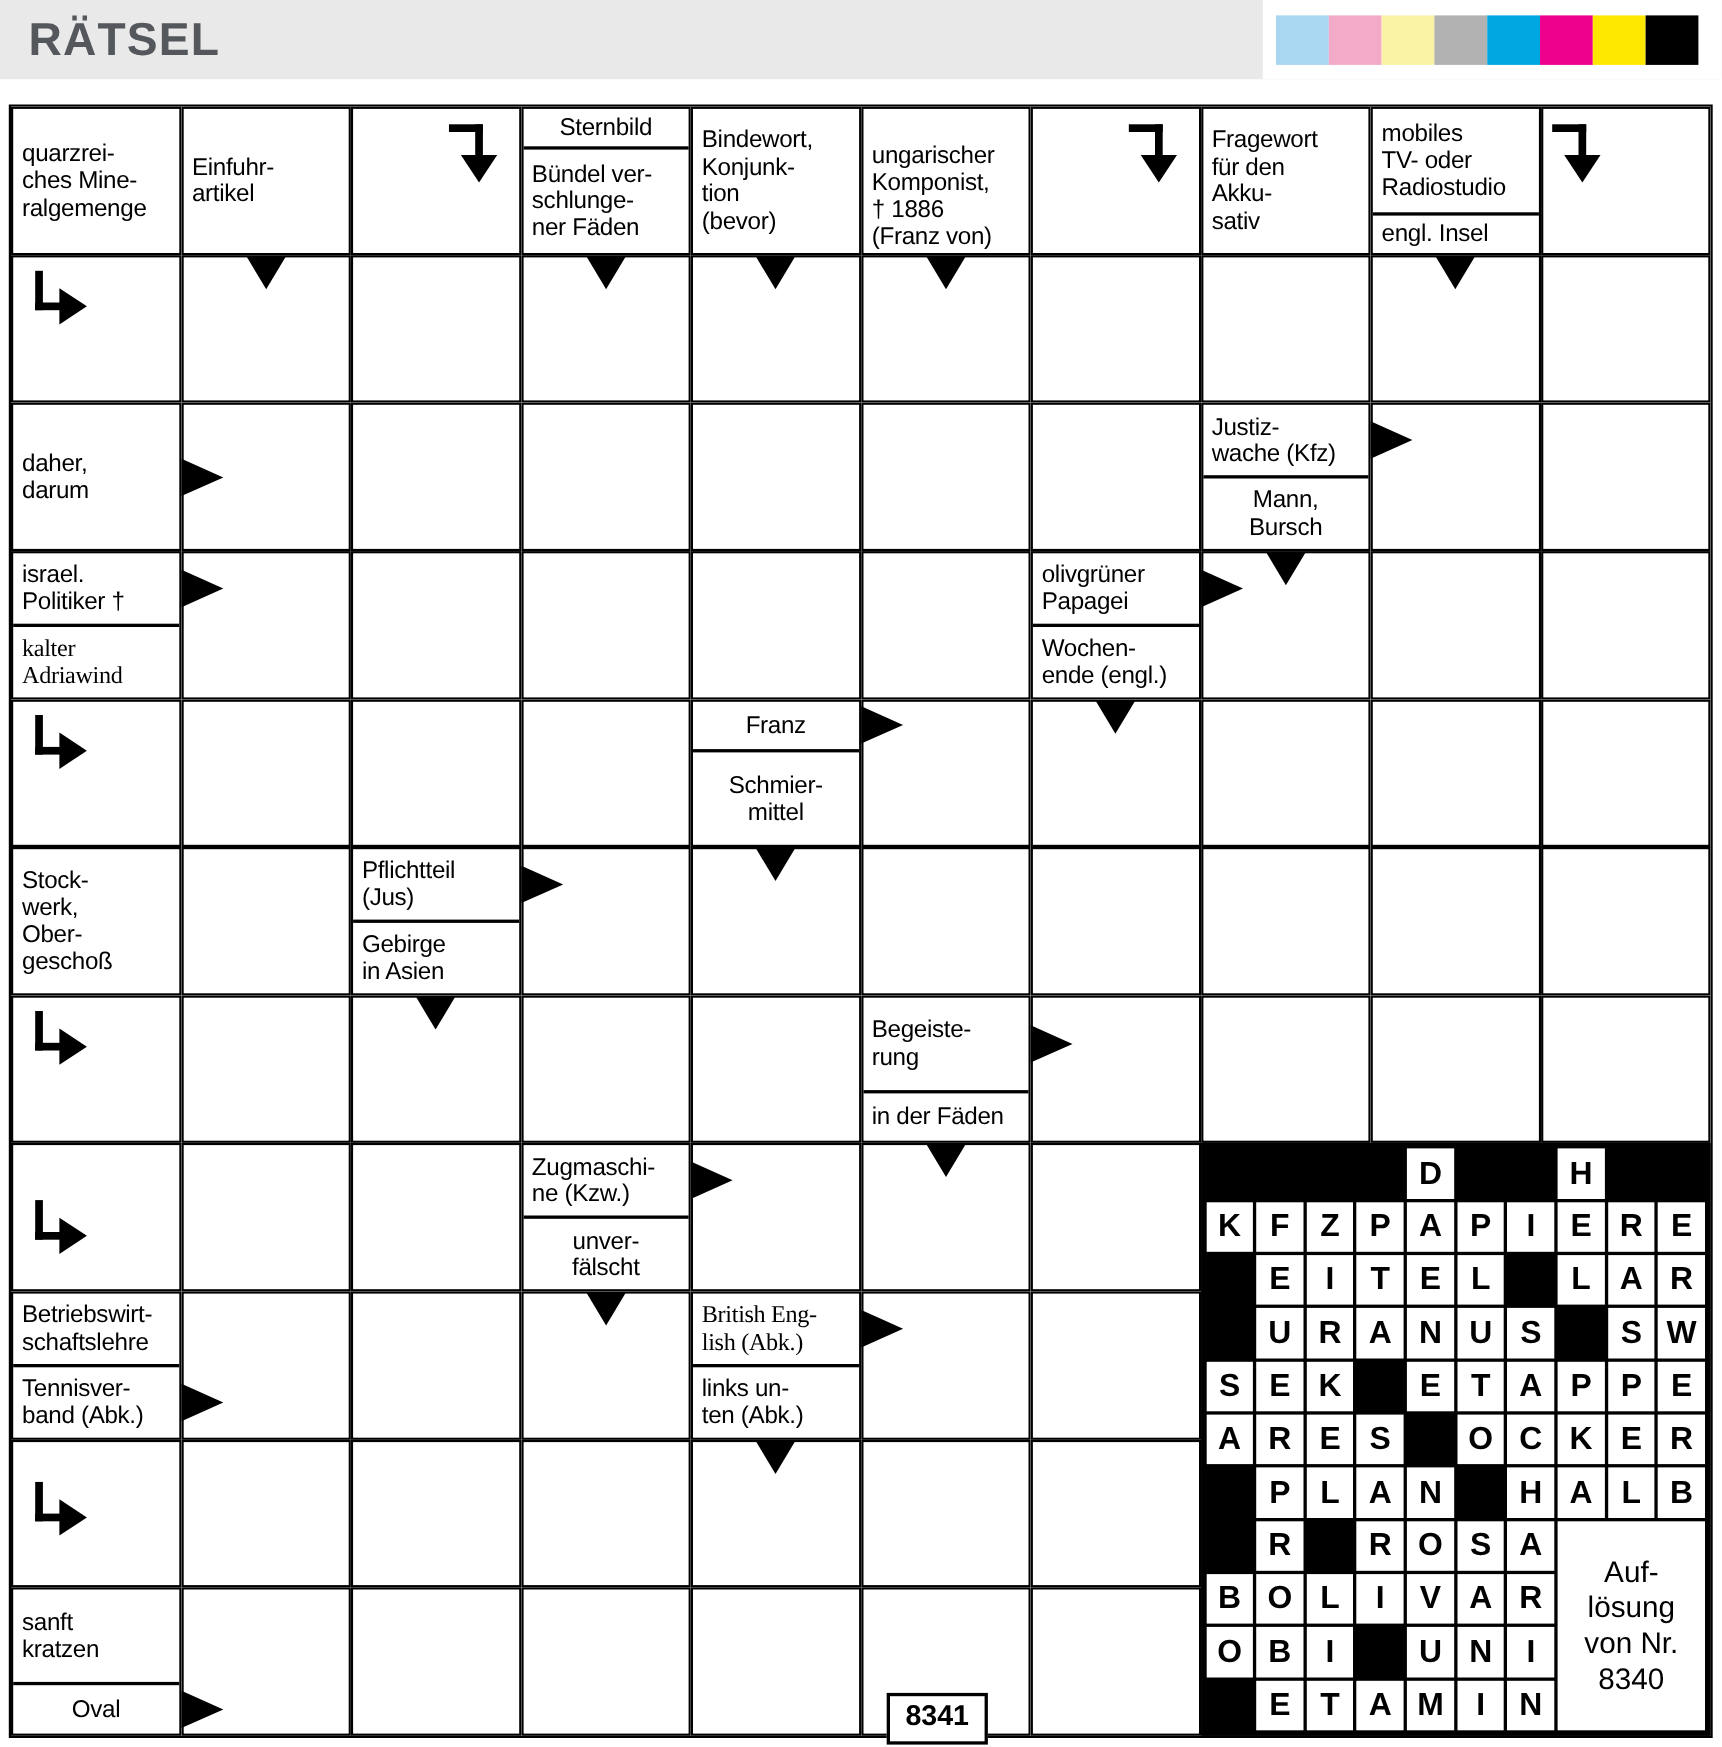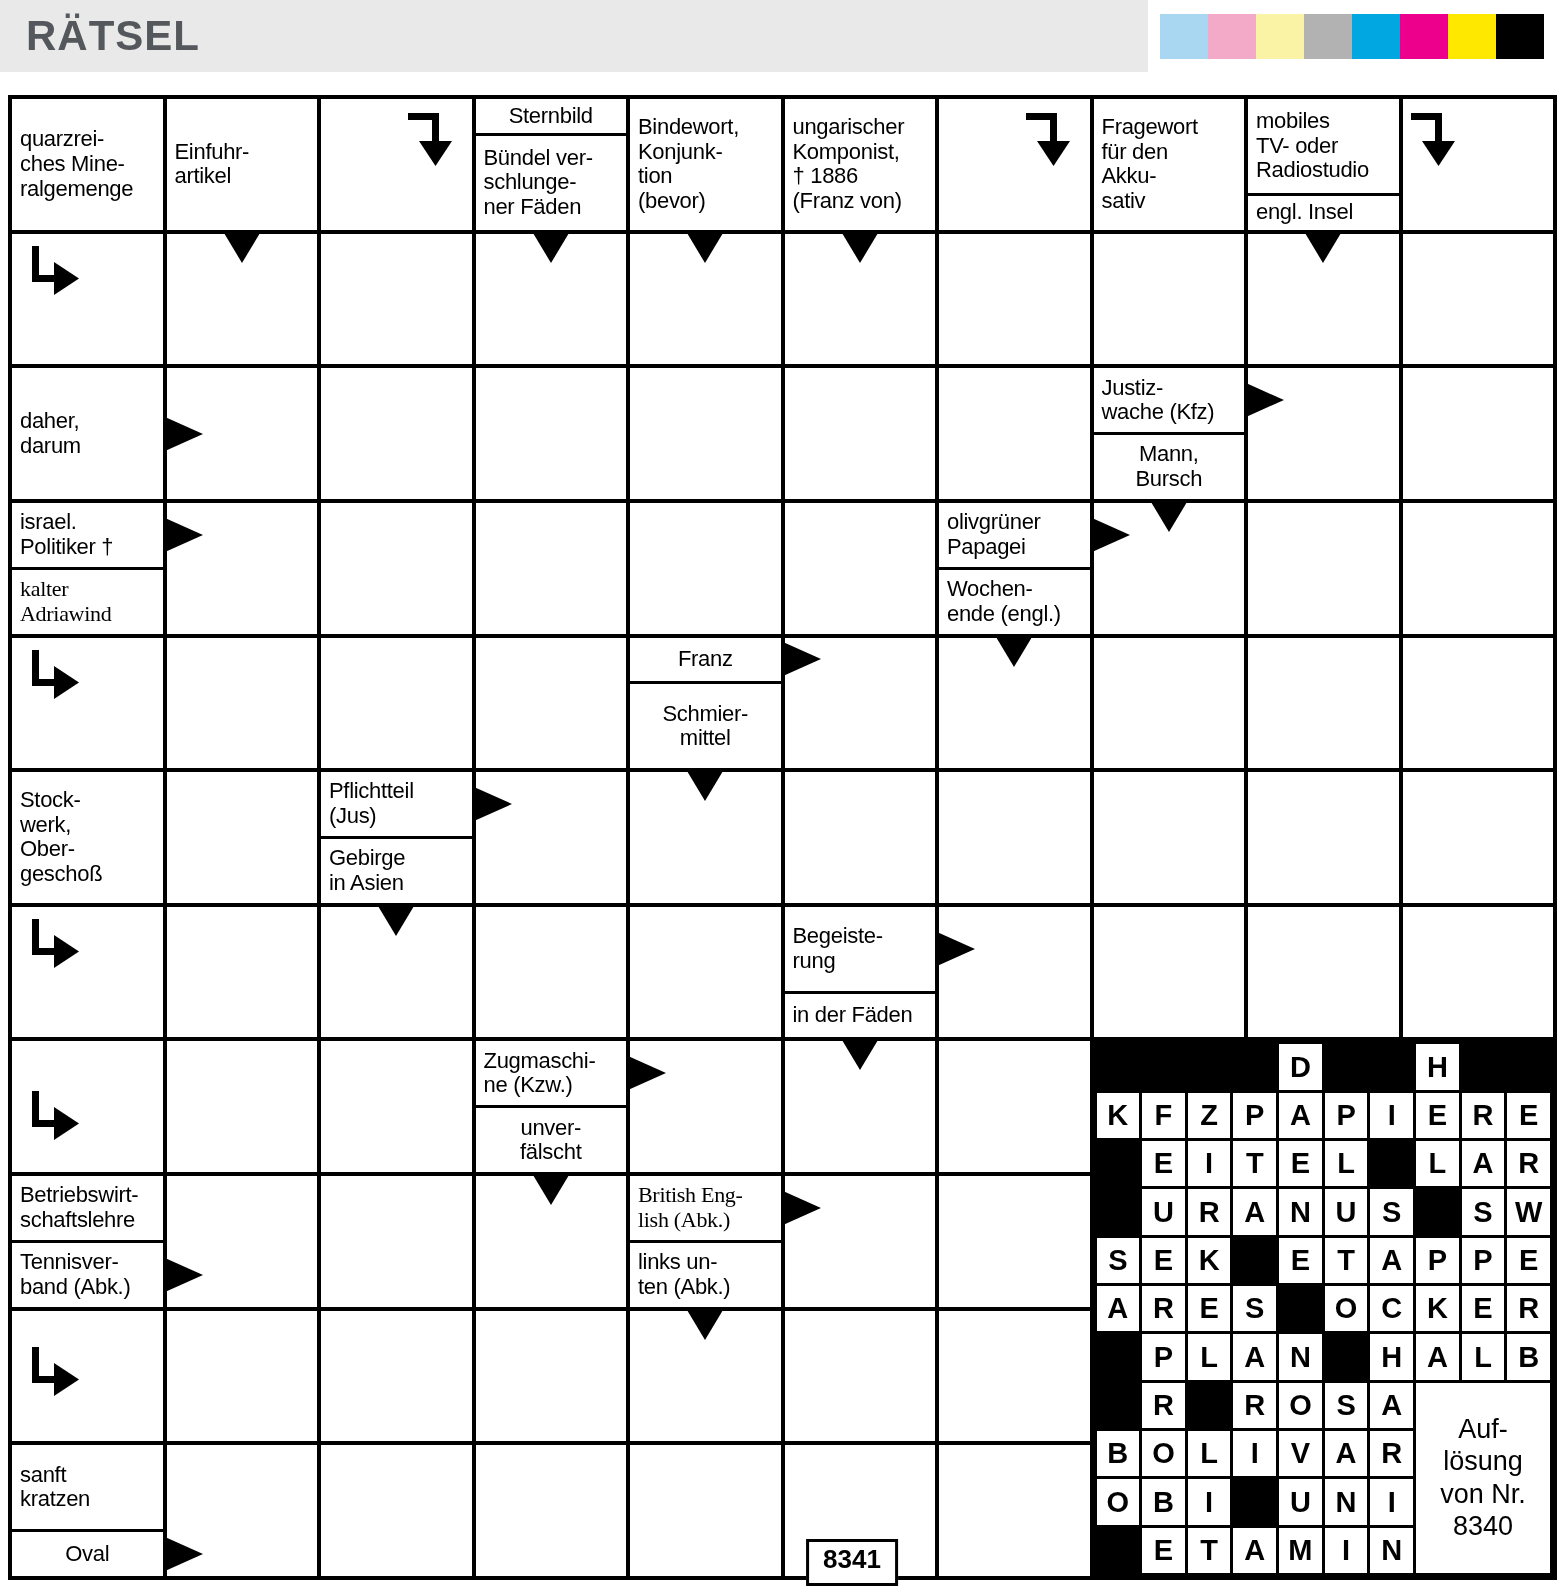--- a/index.html
+++ b/index.html
@@ -148,21 +148,21 @@
       <div class="clue-part" style="flex: 3 1 0%;">
         <span>Bündel ver-<br>schlunge-<br>ner Fäden</span>
       </div>
     </div>
     <div class="cell clue-cell" style="grid-area: 1 / 5;">
       <div class="clue-part" style="flex: 4 1 0%;">
         <span>Bindewort,<br>Konjunk-<br>tion<br>(bevor)</span>
       </div>
     </div>
     <div class="cell clue-cell" style="grid-area: 1 / 6;">
-      <div class="clue-part" style="flex: 4 1 0%;">
+      <div class="clue-part" style="flex: 4 1 0%; justify-content: flex-end;">
         <span>ungarischer<br>Komponist,<br>† 1886<br>(Franz von)</span>
       </div>
     </div>
     <div class="cell answer-cell" style="grid-area: 1 / 7;">
       <div class="bend" style="top: 6px; left: 58%;"><svg width="52" height="62" viewBox="0 0 52 62">
           <rect x="0" y="8" width="31" height="7" fill="#000"></rect>
           <rect x="24" y="8" width="7" height="30" fill="#000"></rect>
           <polygon points="11,36 44,36 27.5,61" fill="#000"></polygon>
         </svg></div>
     </div>

